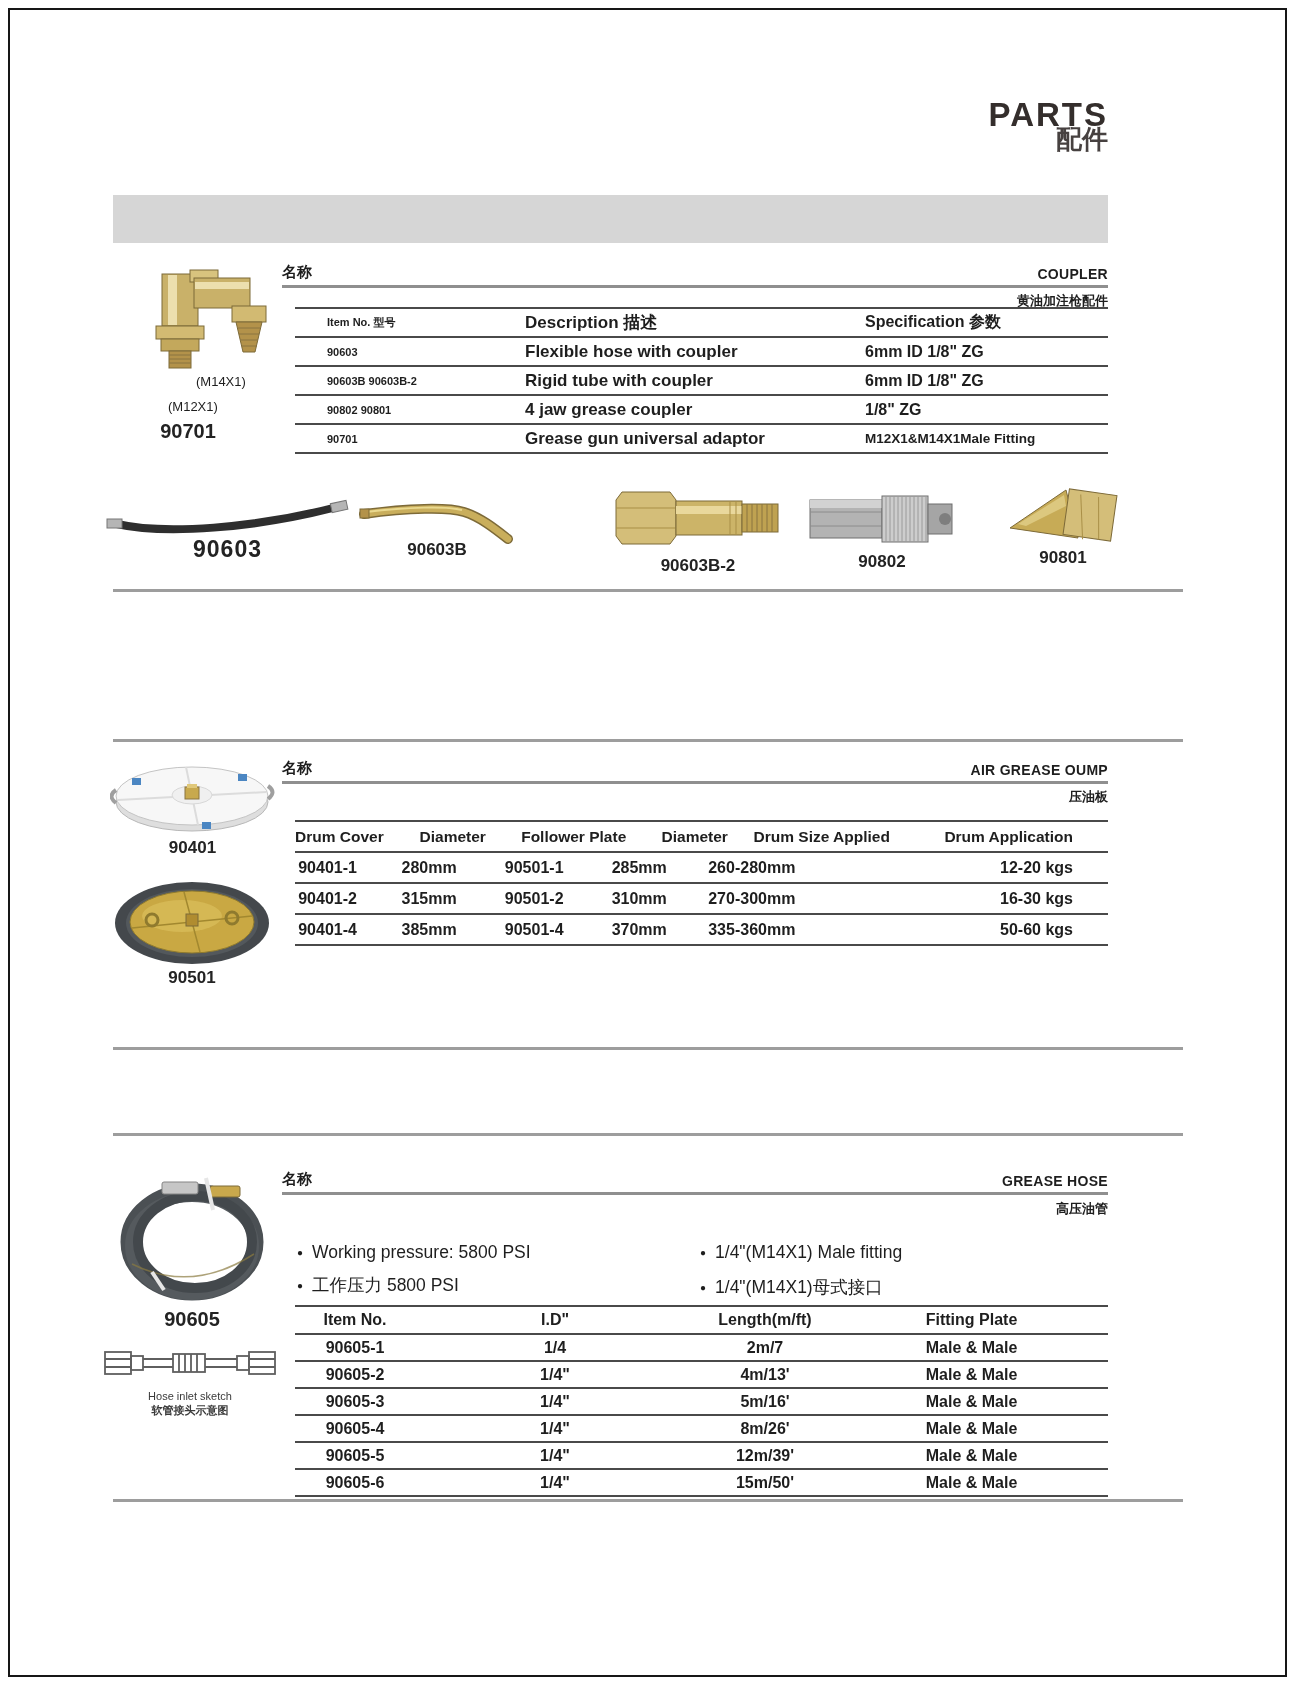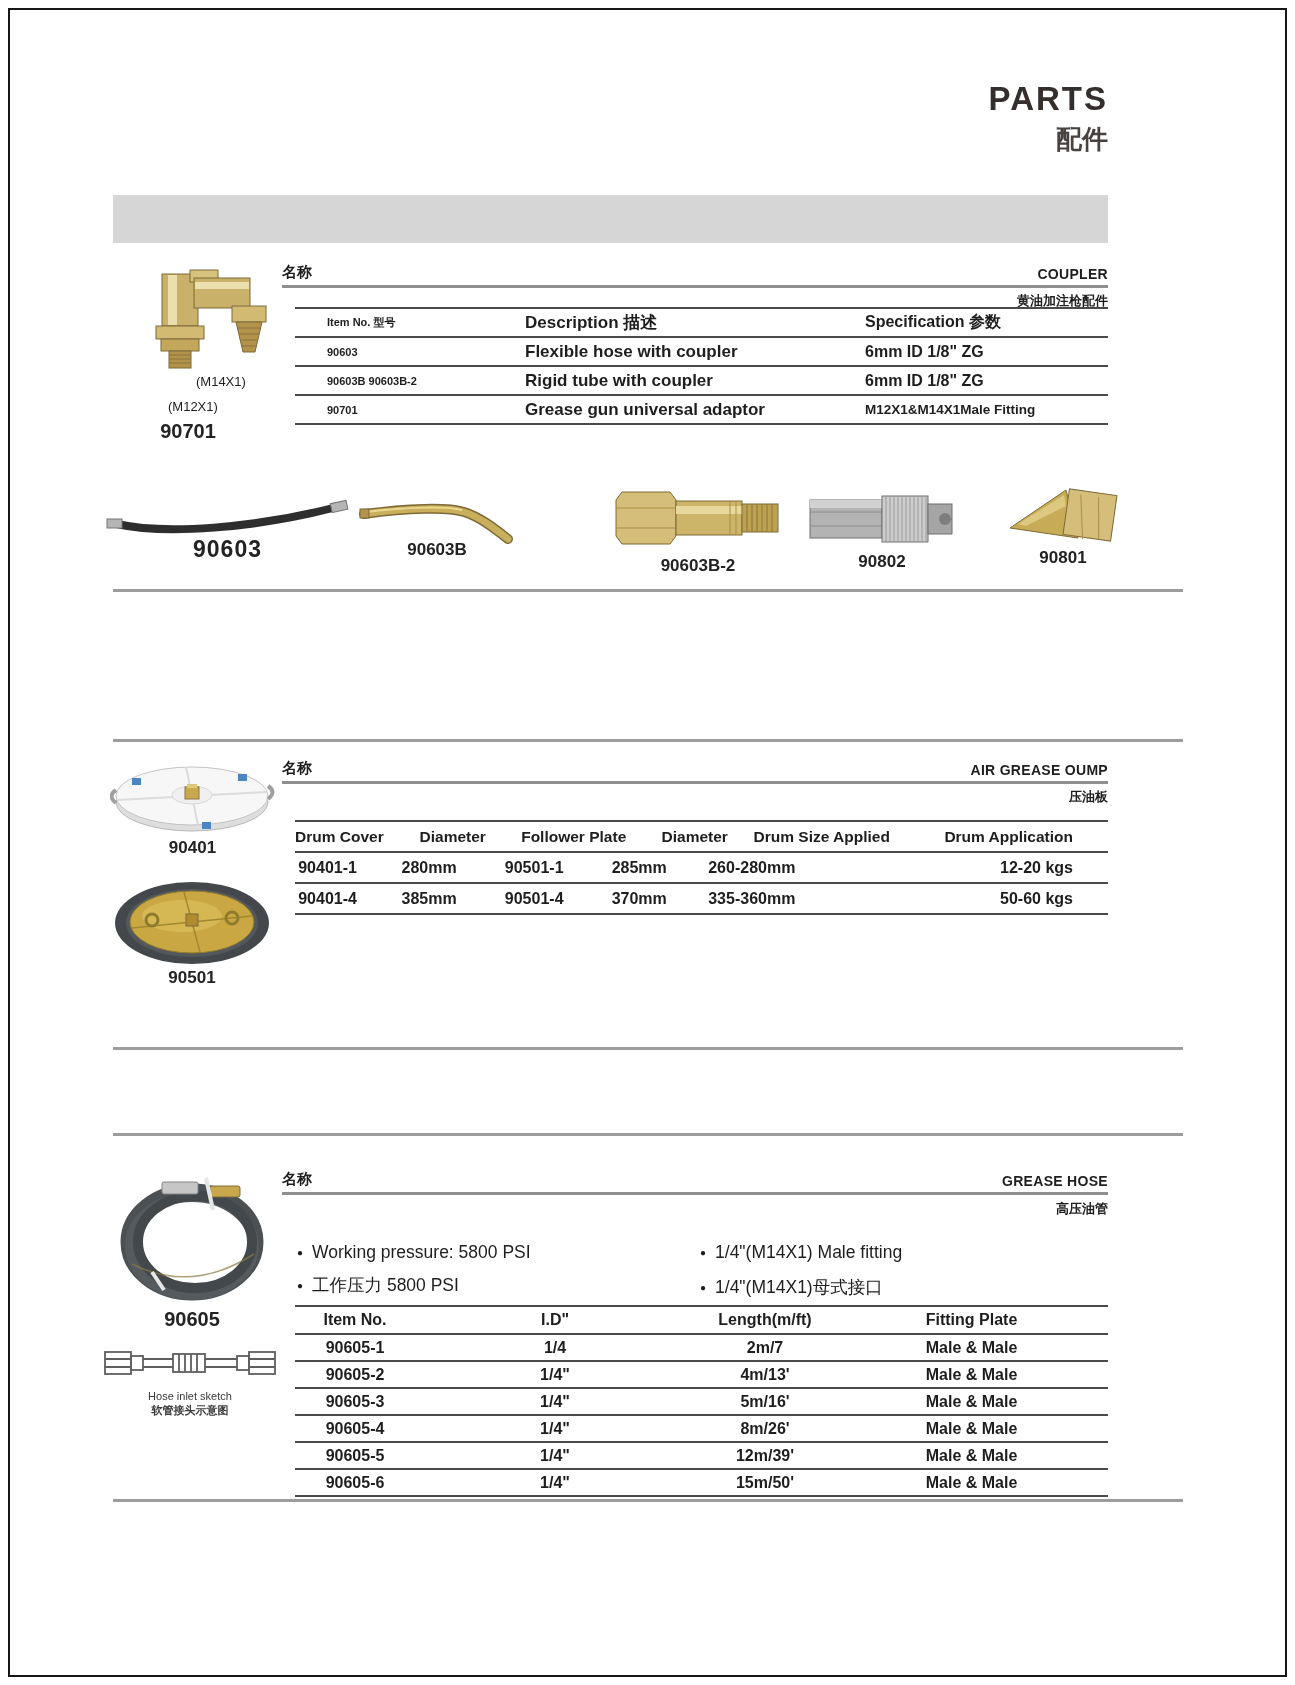--- a/index.html
+++ b/index.html
@@ -6,21 +6,21 @@
   body { background:#ffffff; }
   .canvas {
     position:relative; width:1295px; height:1685px; background:#ffffff;
     font-family:"Liberation Sans", sans-serif; color:#1e1e1e; overflow:hidden;
   }
   .abs { position:absolute; }
   .border-frame { left:8px; top:8px; width:1279px; height:1669px; border:2px solid #161616; }
   .banner { left:113px; top:195px; width:995px; height:48px; background:#d6d6d6; }
   .divider { left:113px; width:1070px; height:0; border-top:3px solid #9d9d9d; }
 
-  .page-title { font-size:33px; font-weight:bold; letter-spacing:2px; color:#342e2c; }
+  .page-title { font-size:33px; font-weight:bold; letter-spacing:2px; color:#342e2c;margin-top:16px; }
   .page-title-zh { font-size:26px; font-weight:bold; color:#474140; }
 
   .name-row { display:flex; justify-content:space-between; align-items:flex-end;
               border-bottom:3px solid #8f8f8f; padding-bottom:3px; }
   .name-label { font-size:15px; font-weight:bold; }
   .sec-title { font-size:14px; font-weight:bold; letter-spacing:0.3px; }
   .sec-sub { font-size:13px; font-weight:bold; text-align:right; }
 
   .t-row { display:flex; align-items:center; border-top:2px solid #4a4a4a; }
   .t1 { left:295px; top:307px; width:813px; border-bottom:2px solid #4a4a4a; }
@@ -101,20 +101,25 @@
         <div class="c1">90603</div>
         <div class="c2">Flexible hose with coupler</div>
         <div class="c3">6mm ID 1/8" ZG</div>
       </div>
       <div class="t-row">
         <div class="c1">90603B 90603B-2</div>
         <div class="c2">Rigid tube with coupler</div>
         <div class="c3">6mm ID 1/8" ZG</div>
       </div>
       <div class="t-row">
+        <div class="c1">90802 90801</div>
+        <div class="c2">4 jaw grease coupler</div>
+        <div class="c3">1/8" ZG</div>
+      </div>
+      <div class="t-row">
         <div class="c1">90701</div>
         <div class="c2">Grease gun universal adaptor</div>
         <div class="c3 small">M12X1&amp;M14X1Male Fitting</div>
       </div>
     </div>
 
     <div class="abs" style="left:105px; top:498px; width:245px; height:42px;">
       <svg width="245" height="42" viewBox="0 0 245 42">
         <path d="M12 26 C 60 37, 150 30, 228 10" stroke="#2e2e2e" stroke-width="8" fill="none" stroke-linecap="round"></path>
         <rect x="2" y="21" width="15" height="9" fill="#b5b5b5" stroke="#767676"></rect>
@@ -222,20 +227,28 @@
       </div>
       <div class="t-row">
         <div class="cell w1">90401-1</div>
         <div class="cell w2">280mm</div>
         <div class="cell w3">90501-1</div>
         <div class="cell w4">285mm</div>
         <div class="cell w5">260-280mm</div>
         <div class="cell w6">12-20 kgs</div>
       </div>
       <div class="t-row">
+        <div class="cell w1">90401-2</div>
+        <div class="cell w2">315mm</div>
+        <div class="cell w3">90501-2</div>
+        <div class="cell w4">310mm</div>
+        <div class="cell w5">270-300mm</div>
+        <div class="cell w6">16-30 kgs</div>
+      </div>
+      <div class="t-row">
         <div class="cell w1">90401-4</div>
         <div class="cell w2">385mm</div>
         <div class="cell w3">90501-4</div>
         <div class="cell w4">370mm</div>
         <div class="cell w5">335-360mm</div>
         <div class="cell w6">50-60 kgs</div>
       </div>
     </div>
   </div>
 

